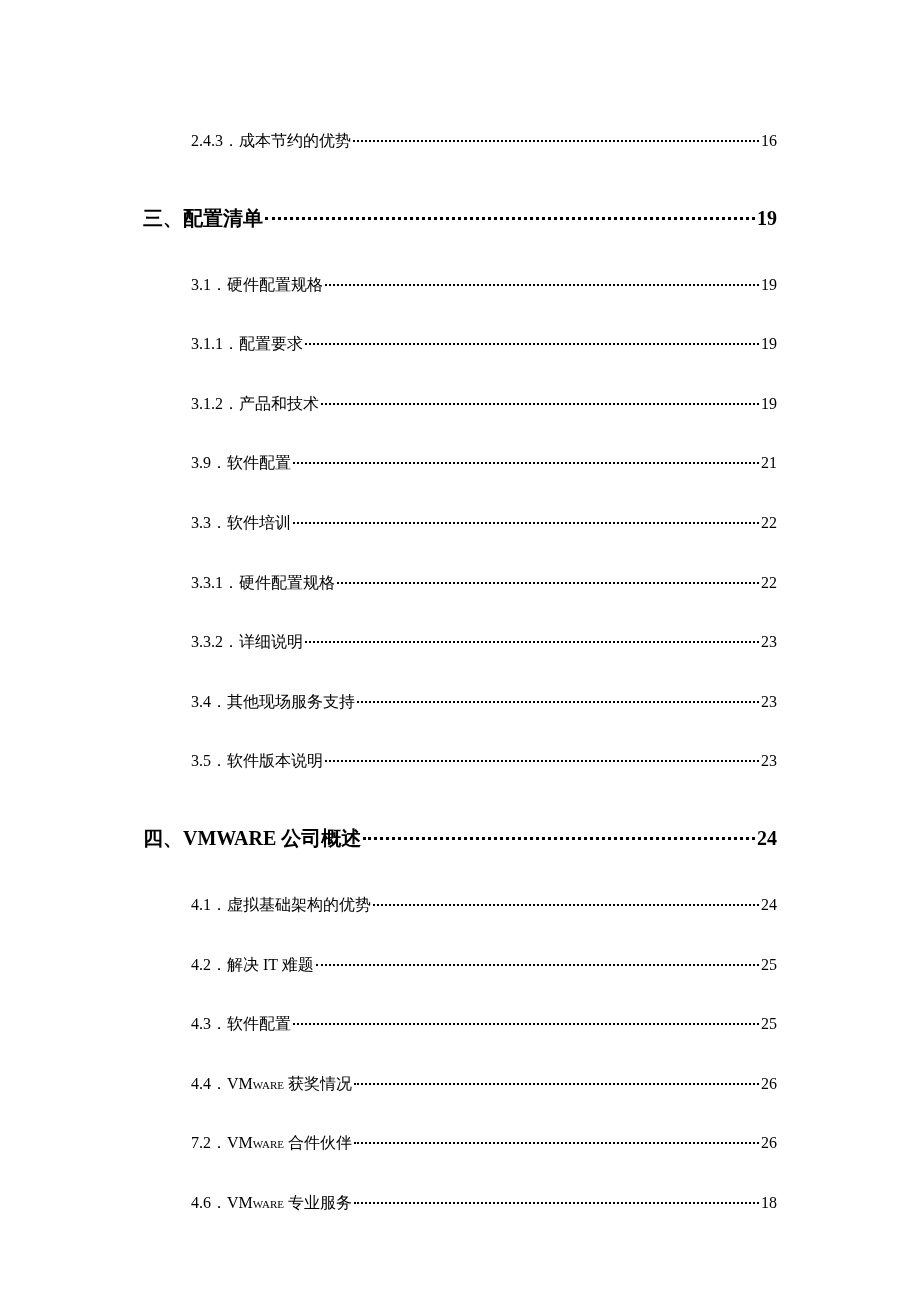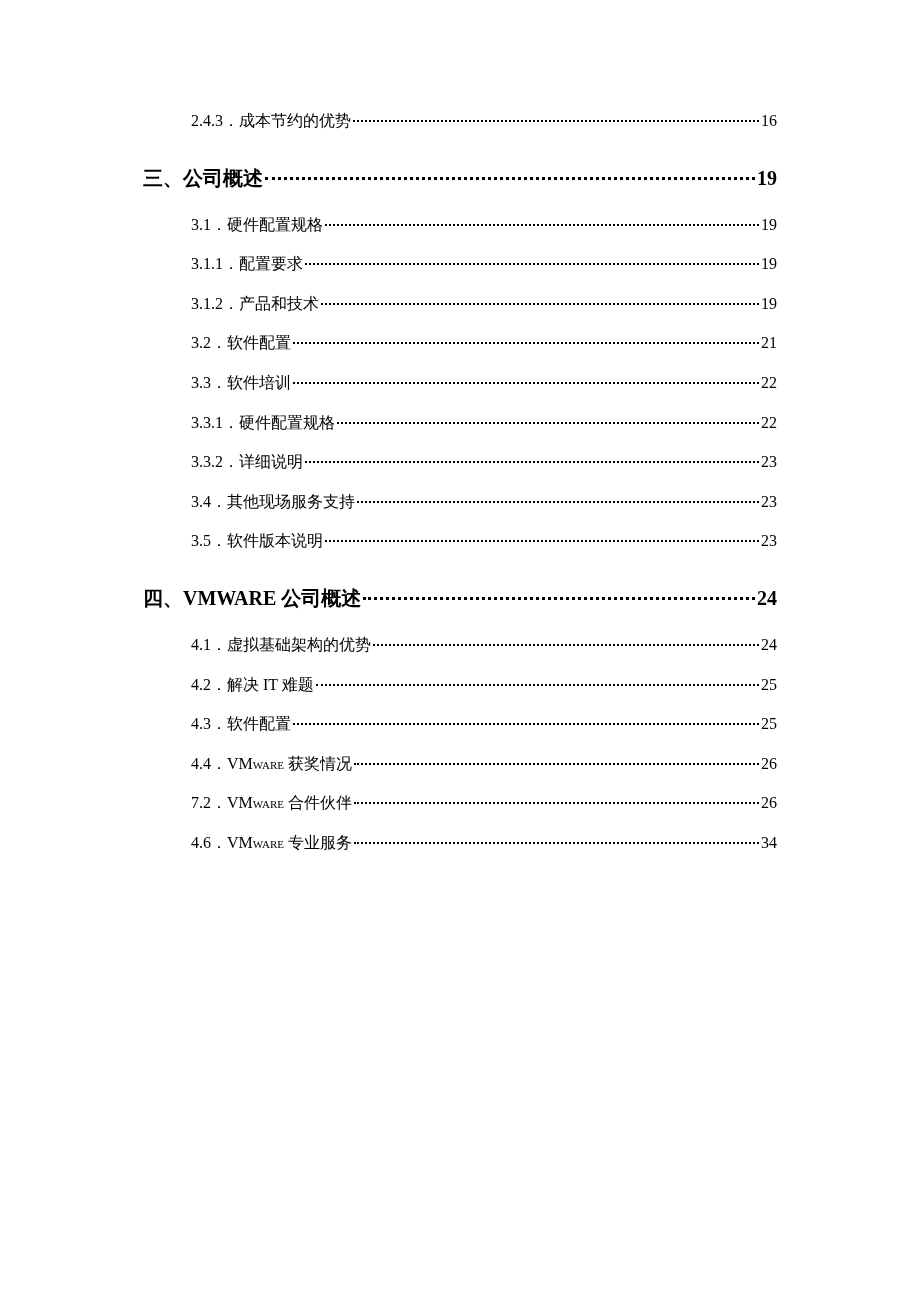--- a/index.html
+++ b/index.html
@@ -31,20 +31,21 @@
   .toc-line .dots {
     flex: 1 1 auto;
     border-bottom: 2px dotted #000;
     margin: 0 2px;
     position: relative;
     top: -4px;
     height: 1em;
   }
   .toc-line .page-num {
     flex: 0 0 auto;
+    margin-top: 20px;
   }
   .sub {
     padding-left: 48px;
   }
   .chapter {
     font-weight: bold;
     font-size: 20px;
     margin-top: 28px;
     margin-bottom: 18px;
   }
@@ -68,21 +69,21 @@
   <div class="toc-line sub">
     <span class="label">2.4.3．</span>
     <span class="label">成本节约的优势</span>
     <span class="dots"></span>
     <span class="page-num">16</span>
   </div>
 
   <div class="chapter-block">
     <div class="toc-line chapter">
       <span class="label">三、</span>
-      <span class="label">公司概述</span>
+      <span class="label">配置清单</span>
       <span class="dots"></span>
       <span class="page-num">19</span>
     </div>
 
     <div class="toc-line sub">
       <span class="label">3.1．</span>
       <span class="label">硬件配置规格</span>
       <span class="dots"></span>
       <span class="page-num">19</span>
     </div>
@@ -92,21 +93,21 @@
       <span class="dots"></span>
       <span class="page-num">19</span>
     </div>
     <div class="toc-line sub">
       <span class="label">3.1.2．</span>
       <span class="label">产品和技术</span>
       <span class="dots"></span>
       <span class="page-num">19</span>
     </div>
     <div class="toc-line sub">
-      <span class="label">3.2．</span>
+      <span class="label">3.9．</span>
       <span class="label">软件配置</span>
       <span class="dots"></span>
       <span class="page-num">21</span>
     </div>
     <div class="toc-line sub">
       <span class="label">3.3．</span>
       <span class="label">软件培训</span>
       <span class="dots"></span>
       <span class="page-num">22</span>
     </div>
@@ -171,17 +172,17 @@
     <div class="toc-line sub">
       <span class="label">7.2．</span>
       <span class="label"><span>VM</span><span class="smallcaps">ware</span><span> 合件伙伴</span></span>
       <span class="dots"></span>
       <span class="page-num">26</span>
     </div>
     <div class="toc-line sub">
       <span class="label">4.6．</span>
       <span class="label"><span>VM</span><span class="smallcaps">ware</span><span> 专业服务</span></span>
       <span class="dots"></span>
-      <span class="page-num">34</span>
+      <span class="page-num">18</span>
     </div>
   </div>
 
 </div>
 
 </body></html>

